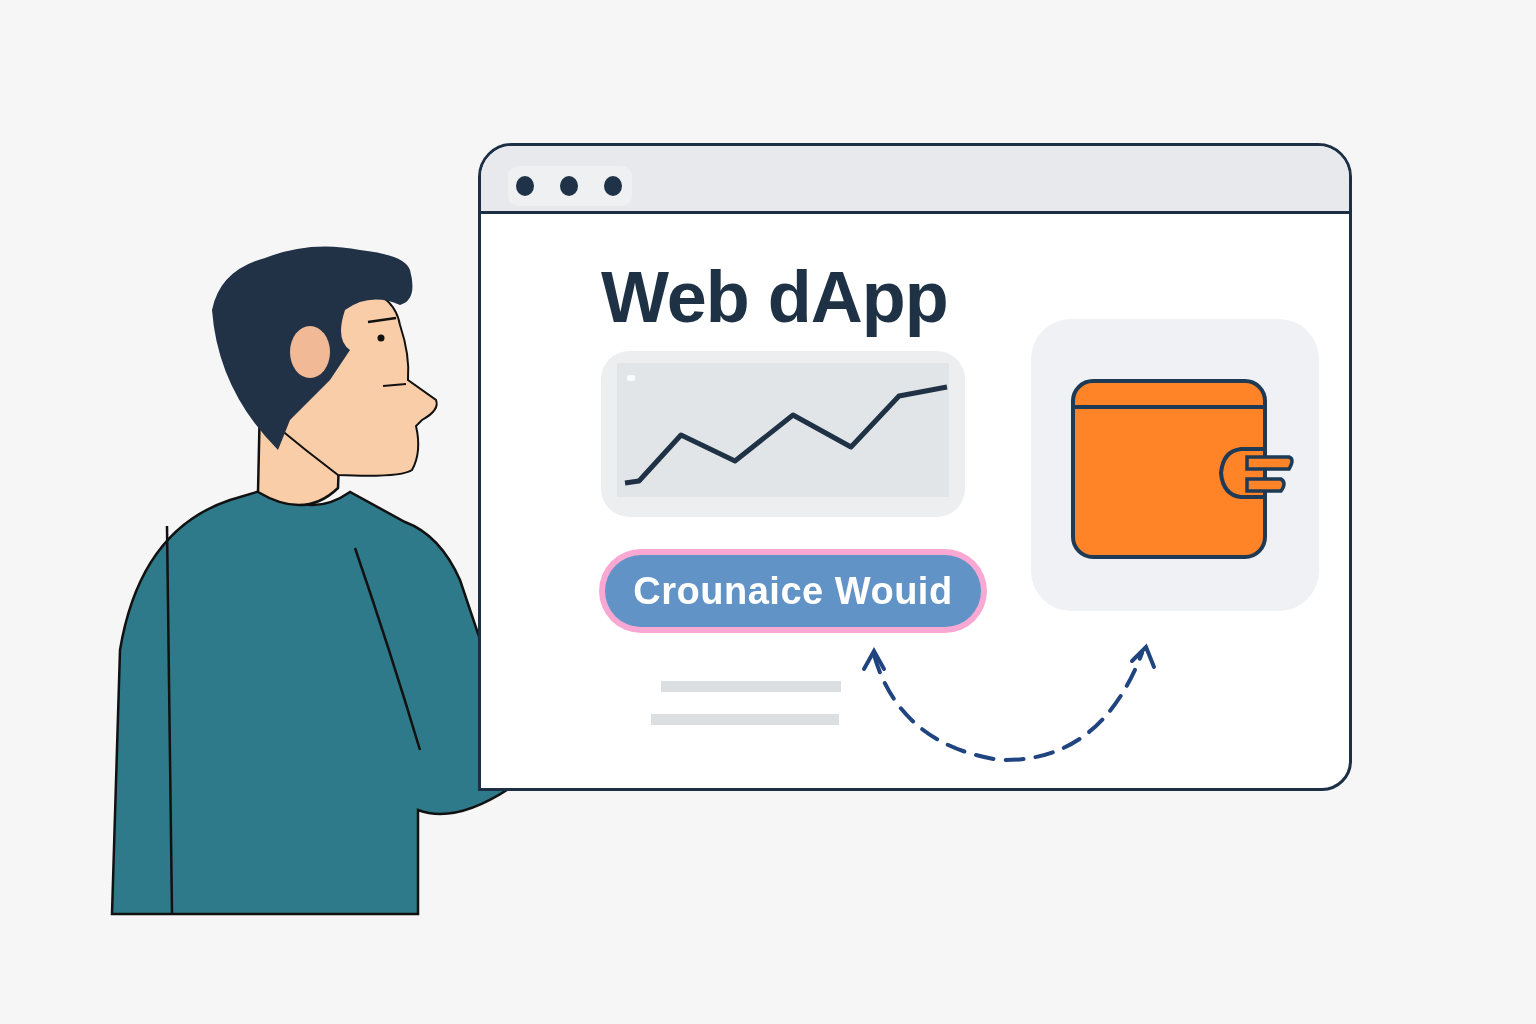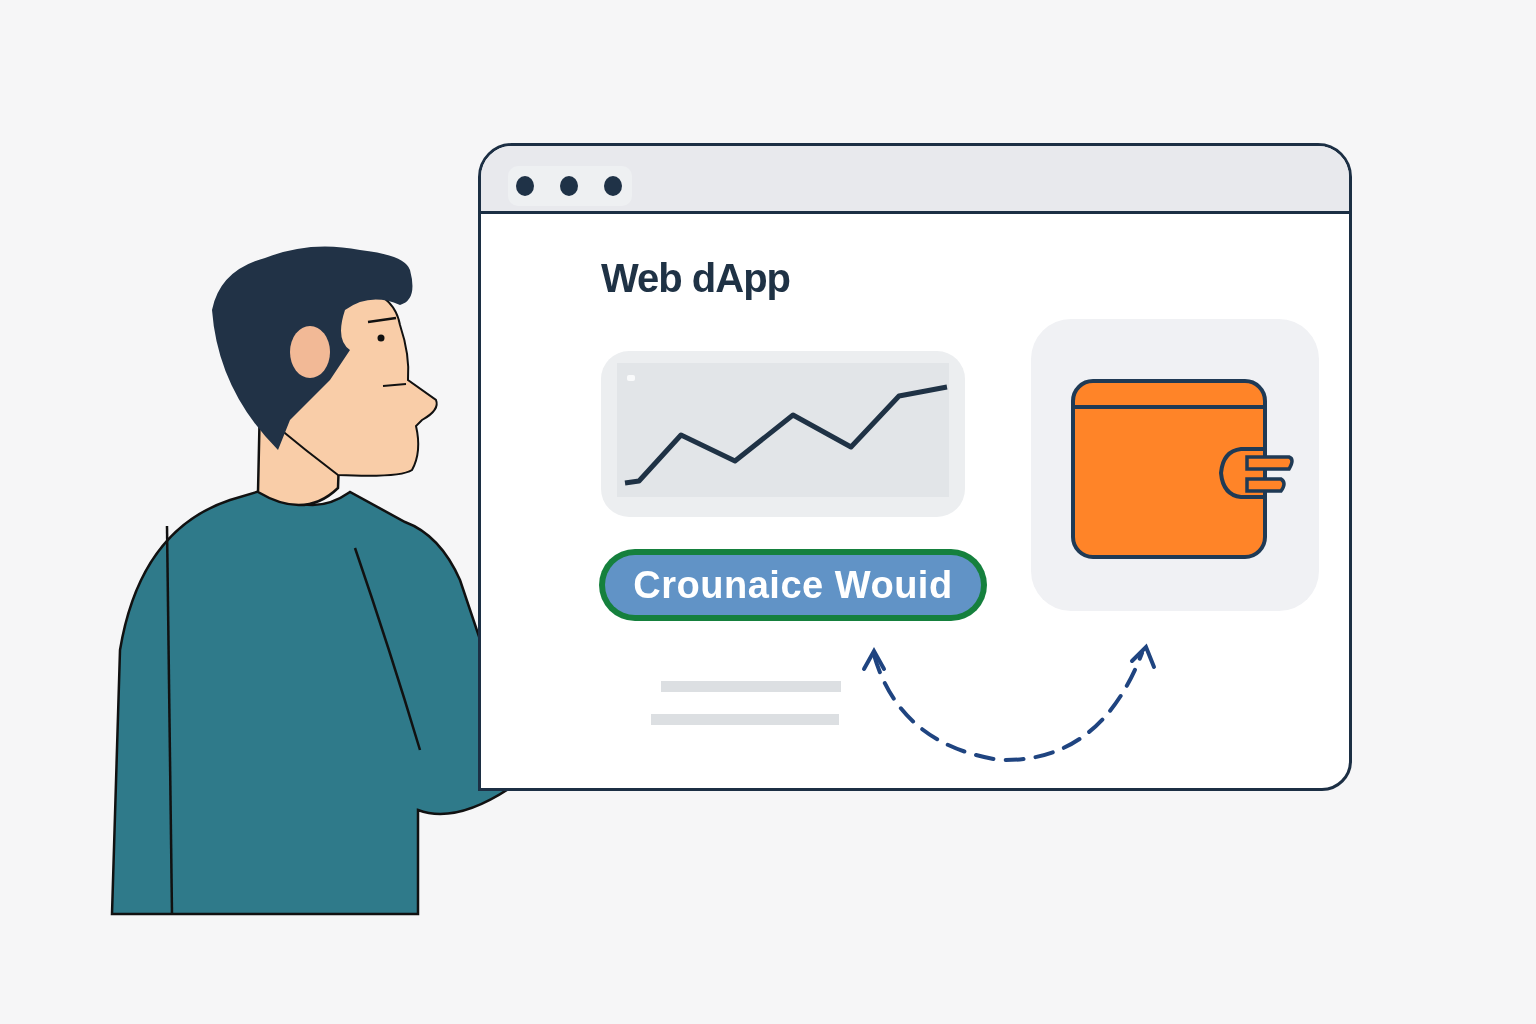--- a/index.html
+++ b/index.html
@@ -17,33 +17,33 @@
     position:absolute; left:0; top:0; right:0; height:68px;
     background:#e8e9ed; border-bottom:3px solid #1c2f44; box-sizing:border-box;
   }
   .dots-wrap {
     position:absolute; left:27px; top:20px; width:124px; height:40px;
     background:#eef0f2; border-radius:10px;
   }
   .dot { position:absolute; top:10px; width:18px; height:20px; background:#1f3247; border-radius:50%; }
   .title {
     position:absolute; left:120px; top:110px; margin:0;
-    font-size:40px; font-weight:bold; color:#1f3245; letter-spacing:-1px;
+    font-size:72px; font-weight:bold; color:#1f3245; letter-spacing:-1px;
   }
   .chart-card {
     position:absolute; left:120px; top:205px; width:364px; height:166px;
     background:#eceef0; border-radius:28px;
   }
   .chart-inner {
     position:absolute; left:16px; top:12px; width:332px; height:134px;
     background:#e2e5e8;
   }
   .cta {
-    position:absolute; left:118px; top:403px; width:388px; height:72px;
-    background:#15803d; border-radius:48px; box-sizing:border-box; padding:6px;
+    position:absolute; left:118px; top:403px; width:388px; height:84px;
+    background:#f9a8d4; border-radius:48px; box-sizing:border-box; padding:6px;
     cursor:pointer;
     text-align:center;
   }
   .cta-inner {
     width:100%; height:100%; border-radius:42px; background:#6193c6;
     display:flex; align-items:center; justify-content:center;
     color:#ffffff; font-size:38px; font-weight:bold; letter-spacing:0.5px;
   }
   .line-ph { position:absolute; height:11px; background:#dcdfe2; }
   .wallet-card {

